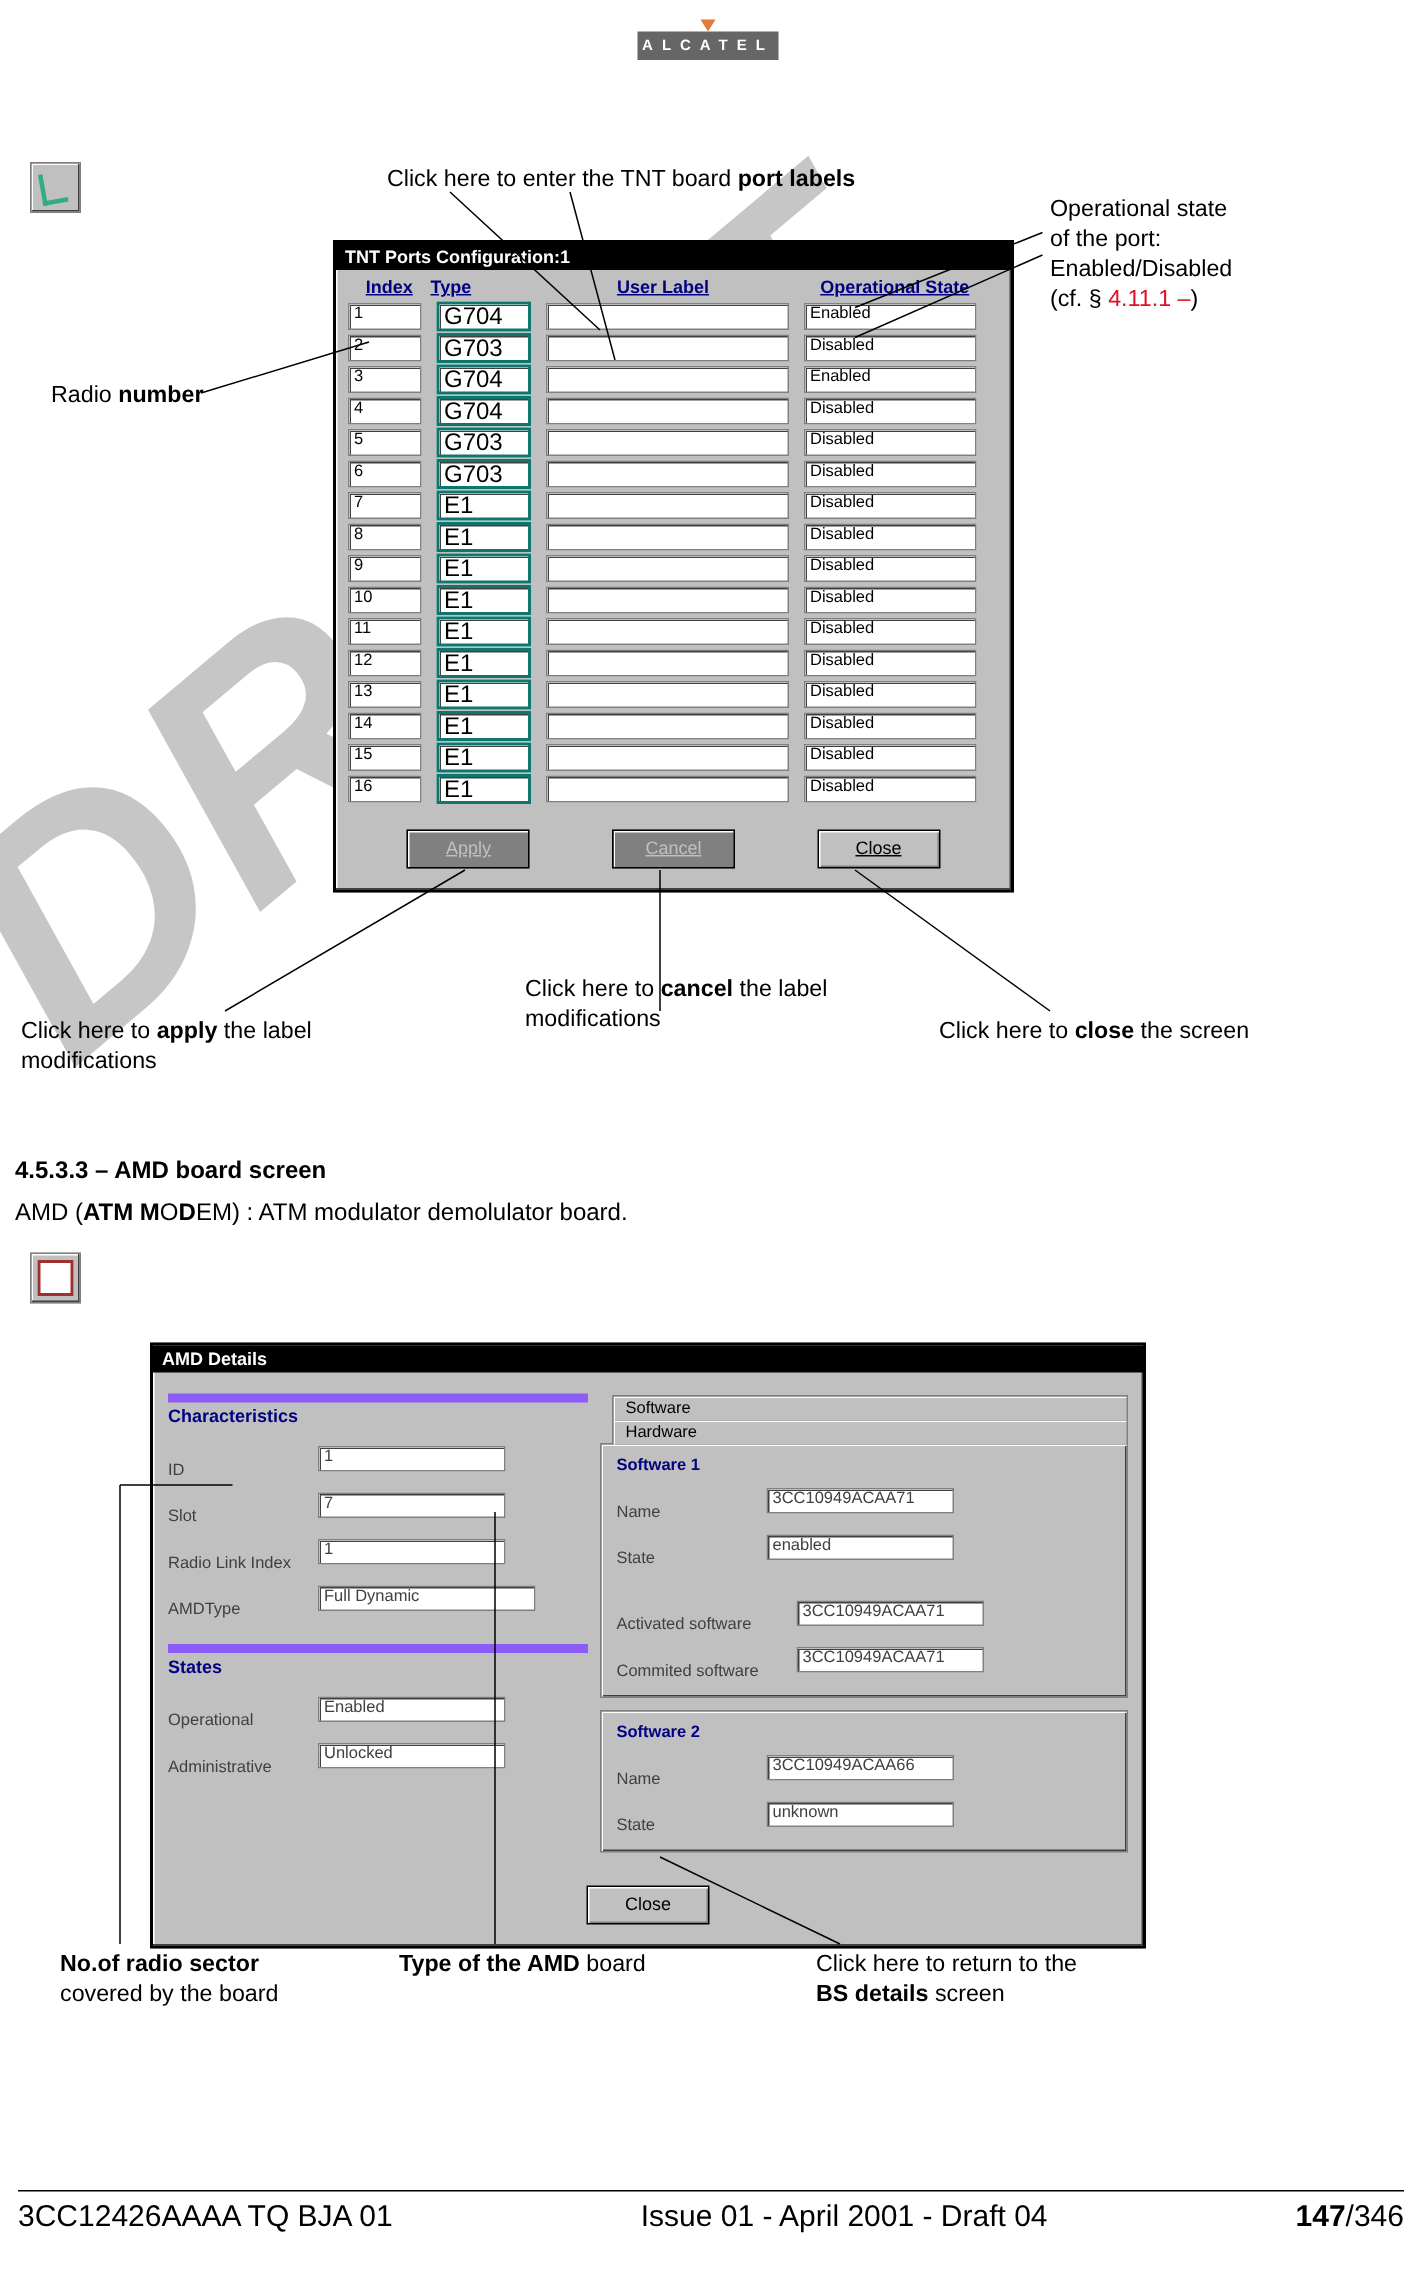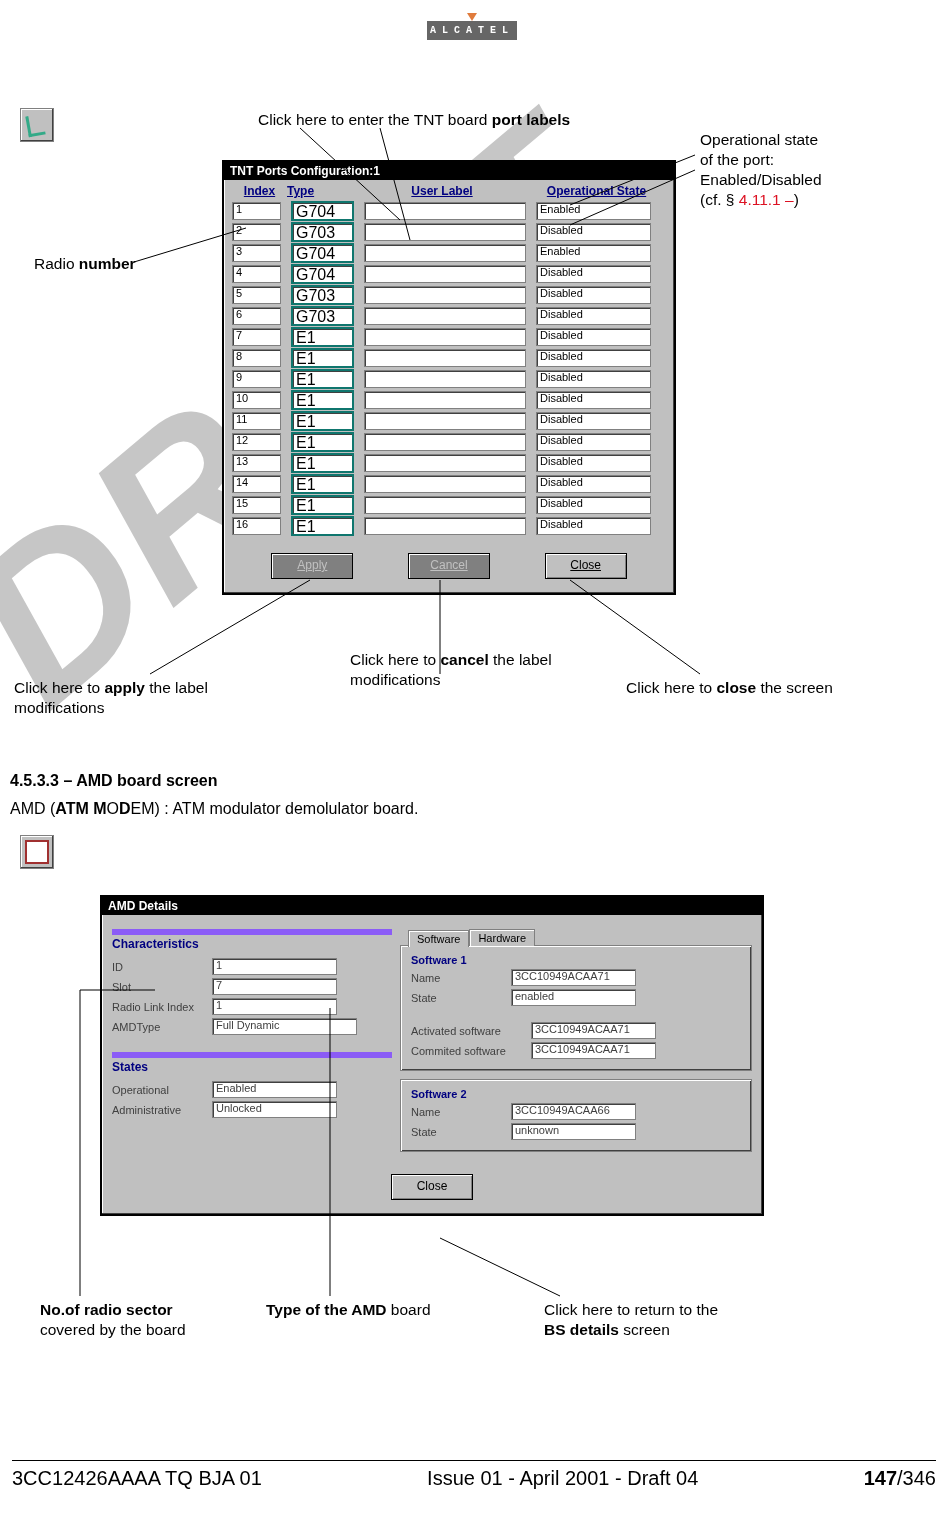--- a/index.html
+++ b/index.html
@@ -25,21 +25,20 @@
   }
   .logo-box {
     display: inline-block;
     background: #666;
     color: #fff;
     padding: 4px 3px;
     font-size: 10px;
     letter-spacing: 6px;
     font-weight: bold;
     position: relative;
-    font-family: Liberation Mono, monospace;
   }
   .logo-tri {
     position: absolute;
     top: -8px;
     left: 50%;
     margin-left: -5px;
     width: 0;
     height: 0;
     border-left: 5px solid transparent;
     border-right: 5px solid transparent;
@@ -252,36 +251,37 @@
     border-top:6px solid #8b5cf6;
     padding: 2px 0 4px 0;
   }
   .formrow {
     display:flex;
     align-items:center;
     font-size:11px;
     color:#404040;
     margin: 3px 0;
   }
-  .formrow .flabel { width: 100px; }
+  .formrow .flabel { width: 100px; margin-top: 16px; }
   .formrow .fval {
     background:#fff;
     border:1px solid #808080;
     box-shadow: inset 1px 1px #404040;
     height:15px;
     font-size:11px;
     padding-left:3px;
     flex:1;
     max-width:120px;
   }
 
   .tabs {
     display:flex;
     margin-bottom:-1px;
     padding-left: 8px;
+    flex-direction: column;
   }
   .tab {
     font-size:11px;
     padding:2px 8px;
     border:1px solid #808080;
     border-bottom:none;
     background:#c0c0c0;
     box-shadow: inset 1px 1px #fff;
   }
   .tab.active {

